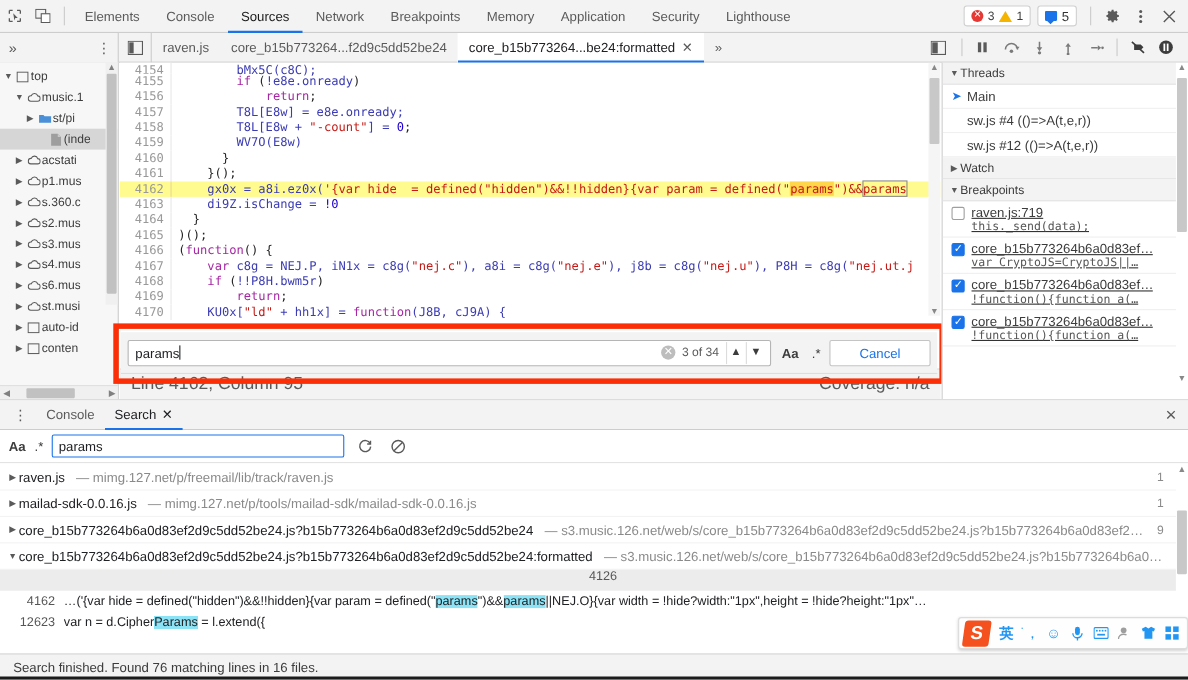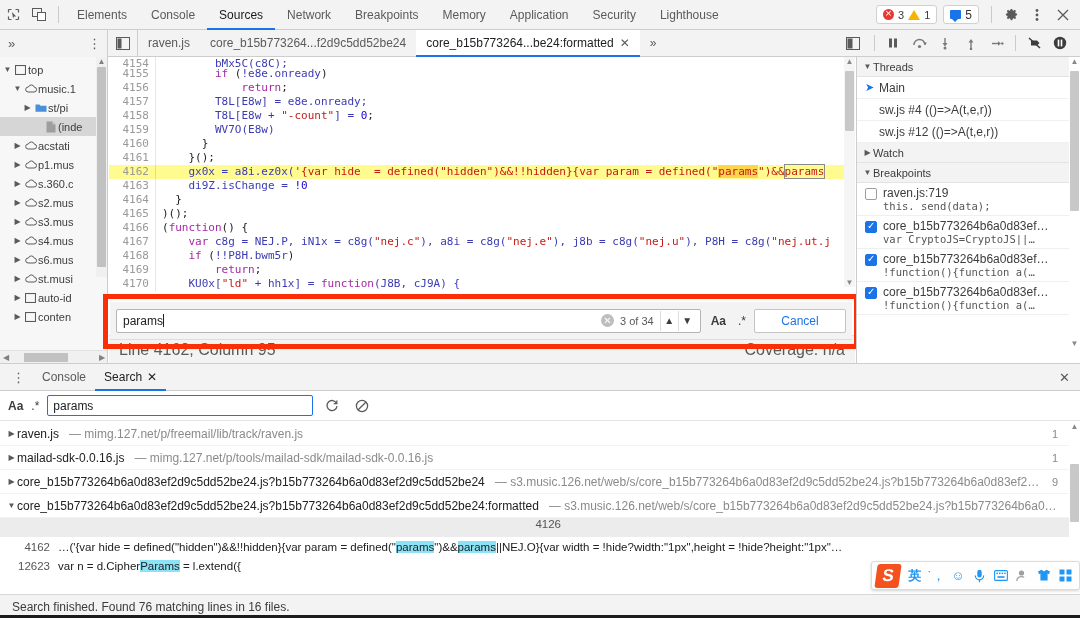--- a/index.html
+++ b/index.html
@@ -204,21 +204,21 @@
     border-bottom: 1px solid #efefef; gap: 6px;
   }
   .cbox {
     width: 12px; height: 12px; flex: 0 0 12px; border: 1px solid #9e9e9e; border-radius: 2px;
     background: #fff; margin-top: 2px;
   }
   .cbox.checked { background: #1a73e8; border-color: #1a73e8; position: relative; }
   .cbox.checked::after {
     content: "\2713"; position: absolute; left: 1px; top: -2px; color: #fff; font-size: 10px;
   }
-  .bp-text { overflow: hidden; }
+  .bp-text { overflow: hidden; text-decoration: underline; }
   .bp-title { font-size: 12px; color: #3c3c3c; white-space: nowrap; overflow: hidden; }
   .bp-snippet {
     font-family: "DejaVu Sans Mono", monospace; font-size: 10.5px; color: #555;
     white-space: nowrap; overflow: hidden;
   }
   .ds-vscroll { position: absolute; right: 0; top: 0; width: 11px; height: 306px; background: #fff; }
   .ds-vscroll .thumb { position: absolute; top: 14px; left: 1px; width: 9px; height: 140px; background: #c8c8c8; border-radius: 1px; }
   .ds-vscroll .arr { position: absolute; left: 0; width: 11px; text-align: center; font-size: 8px; color: #888; }
 
   

